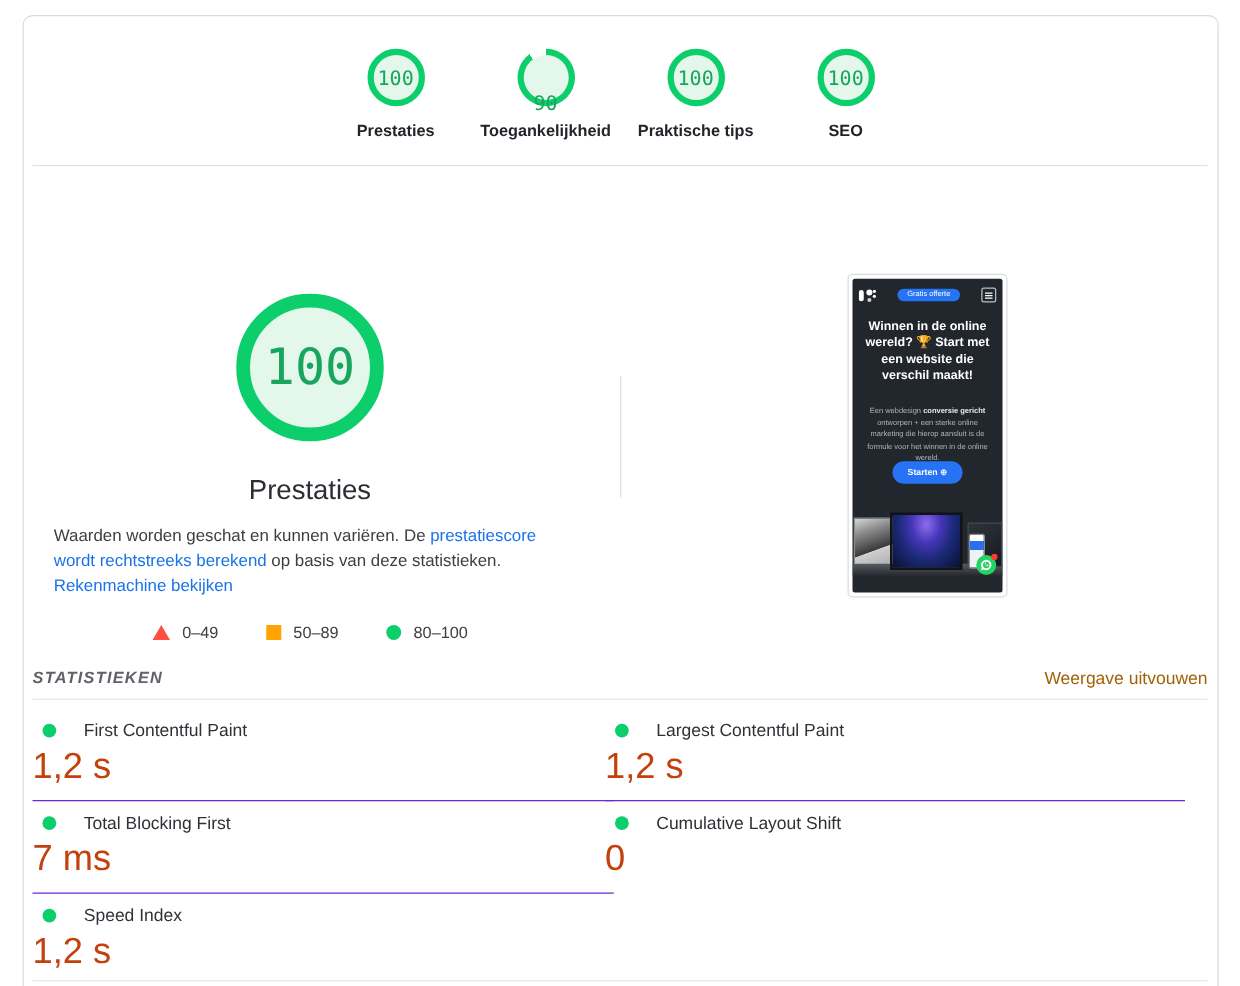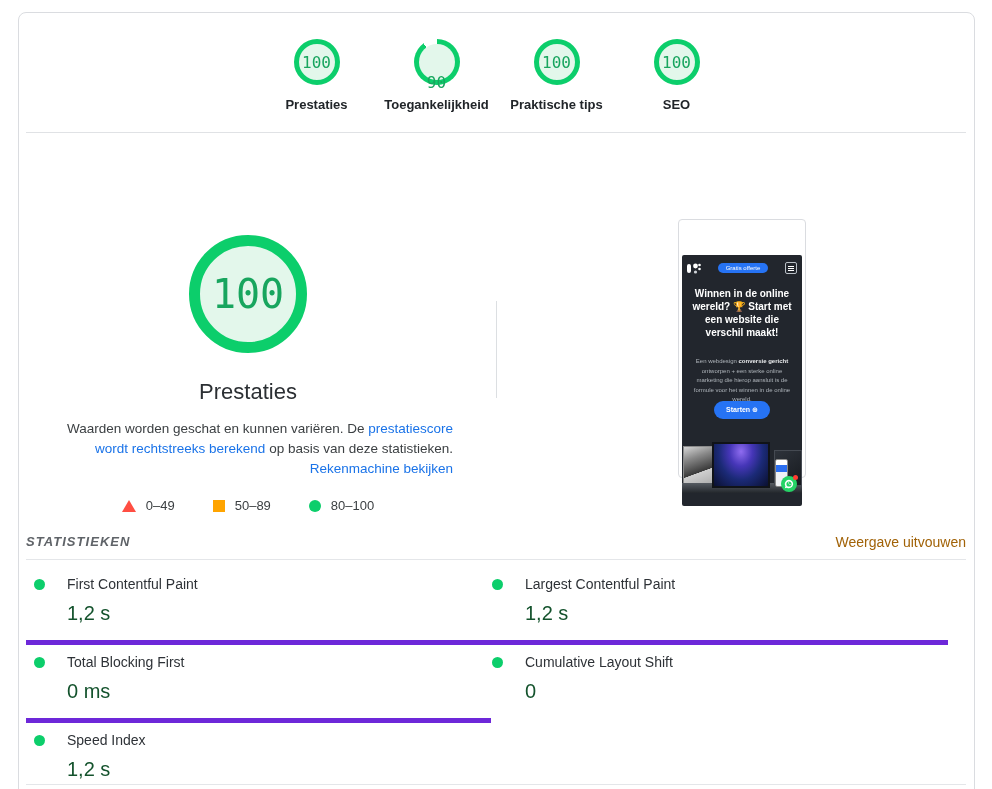--- a/index.html
+++ b/index.html
@@ -29,39 +29,39 @@
 
   
   .big-gauge { position:absolute; left:170px; top:222px; width:118px; height:118px;
     border-radius:50%; border:11px solid #0cce6b; background:#e3f7eb;
     display:flex; align-items:center; justify-content:center; }
   .big-gauge span { font-family:"DejaVu Sans Mono","Liberation Mono",monospace;
     font-size:40px; color:#18a55e; }
   .perf-title { position:absolute; top:366px; left:0; width:458px;
     text-align:center; font-size:22px; color:#2b2f33; }
   .perf-desc { position:absolute; top:406px; left:24px; width:410px;
-    text-align:right; font-size:13.5px; line-height:20px; color:#3c4043; }
+    text-align:left; font-size:13.5px; line-height:20px; color:#3c4043; }
   .perf-desc a { color:#1a73e8; text-decoration:none; cursor:pointer; }
   .legend { position:absolute; top:485px; left:0; width:458px;
     display:flex; justify-content:center; gap:38px; }
   .legend-item { display:flex; align-items:center; gap:10px;
     font-size:13px; color:#3c4043; }
   .shape-triangle { width:0; height:0; border-left:7px solid transparent;
     border-right:7px solid transparent; border-bottom:12px solid #ff4e42; }
   .shape-square { width:12px; height:12px; background:#ffa400; }
   .shape-circle { width:12px; height:12px; border-radius:50%; background:#0cce6b; }
   .v-divider { position:absolute; left:477px; top:288px; width:1px; height:97px;
     background:#dcdfe2; }
 
   
   .thumb { position:absolute; left:659px; top:206px; width:128px; height:259px;
     background:#fff; border:1px solid #dadce0; border-radius:4px; padding:3px;
     cursor:pointer; }
   .shot { position:relative; width:100%; height:100%; background:#22262d;
-    border-radius:2px; overflow:hidden;margin-top:32px; }
+    border-radius:2px; overflow:hidden; }
   .shot-top { position:absolute; top:6px; left:5px; right:5px; height:14px;
     display:flex; align-items:center; justify-content:space-between; }
   .shot-badge { background:#2673f4; color:#fff; font-size:6px;
     padding:2px 8px; border-radius:9px; white-space:nowrap; }
   .shot-menu { width:12px; height:12px; border:1px solid #b9bfc6; border-radius:2px;
     display:flex; align-items:center; justify-content:center; }
   .shot-menu i { display:block; width:6px; height:1px; background:#fff;
     box-shadow:0 -2px 0 #fff, 0 2px 0 #fff; }
   .shot-headline { position:absolute; top:32px; left:4px; right:4px;
     text-align:center; color:#fff; font-size:10px; font-weight:bold;
@@ -98,28 +98,28 @@
   .stats-label { position:absolute; top:521px; left:7px; font-size:13px;
     font-weight:700; color:#5f6368; letter-spacing:0.08em;font-style:italic; }
   .stats-expand { position:absolute; top:521px; right:8px; font-size:14px;
     color:#a16207; cursor:pointer; background:none; border:none;
     font-family:inherit; }
   .stats-divider { position:absolute; top:546px; left:7px; right:8px;
     height:1px; background:#e4e6e9; }
   .metrics-col { position:absolute; top:554px; }
   .metrics-col.left { left:7px; width:465px; }
   .metrics-col.right { left:465px; width:464px; }
-  .metric { padding:8px 0 12px; border-bottom:5px solid #6d28d9; }
+  .metric { padding:8px 0 12px; border-bottom:1px solid #6d28d9; }
   .metric.no-border { border-bottom:none; }
   .metric-top { display:flex; align-items:center; padding-left:8px; }
   .metric-dot { width:11px; height:11px; border-radius:50%; background:#0cce6b;
     flex:none; }
   .metric-name { margin-left:22px; font-size:14px; color:#2e3237; line-height:19px; }
-  .metric-value { margin-left:41px; margin-top:4px; font-size:20px;
-    line-height:30px; color:#14532d; }
+  .metric-value { margin-top:4px; font-size:29px;
+    line-height:30px; color:#c2410c; }
   .bottom-divider { position:absolute; top:771px; left:7px; right:8px;
     height:1px; background:#e4e6e9; }
 </style>
 </head>
 <body>
 
 <div class="card">
 
   <div class="cat-nav">
     <div class="cat">
@@ -219,21 +219,21 @@
         <span class="metric-dot"></span>
         <span class="metric-name">First Contentful Paint</span>
       </div>
       <div class="metric-value">1,2 s</div>
     </div>
     <div class="metric">
       <div class="metric-top">
         <span class="metric-dot"></span>
         <span class="metric-name">Total Blocking First</span>
       </div>
-      <div class="metric-value">0 ms</div>
+      <div class="metric-value">7 ms</div>
     </div>
     <div class="metric no-border">
       <div class="metric-top">
         <span class="metric-dot"></span>
         <span class="metric-name">Speed Index</span>
       </div>
       <div class="metric-value">1,2 s</div>
     </div>
   </div>
 

